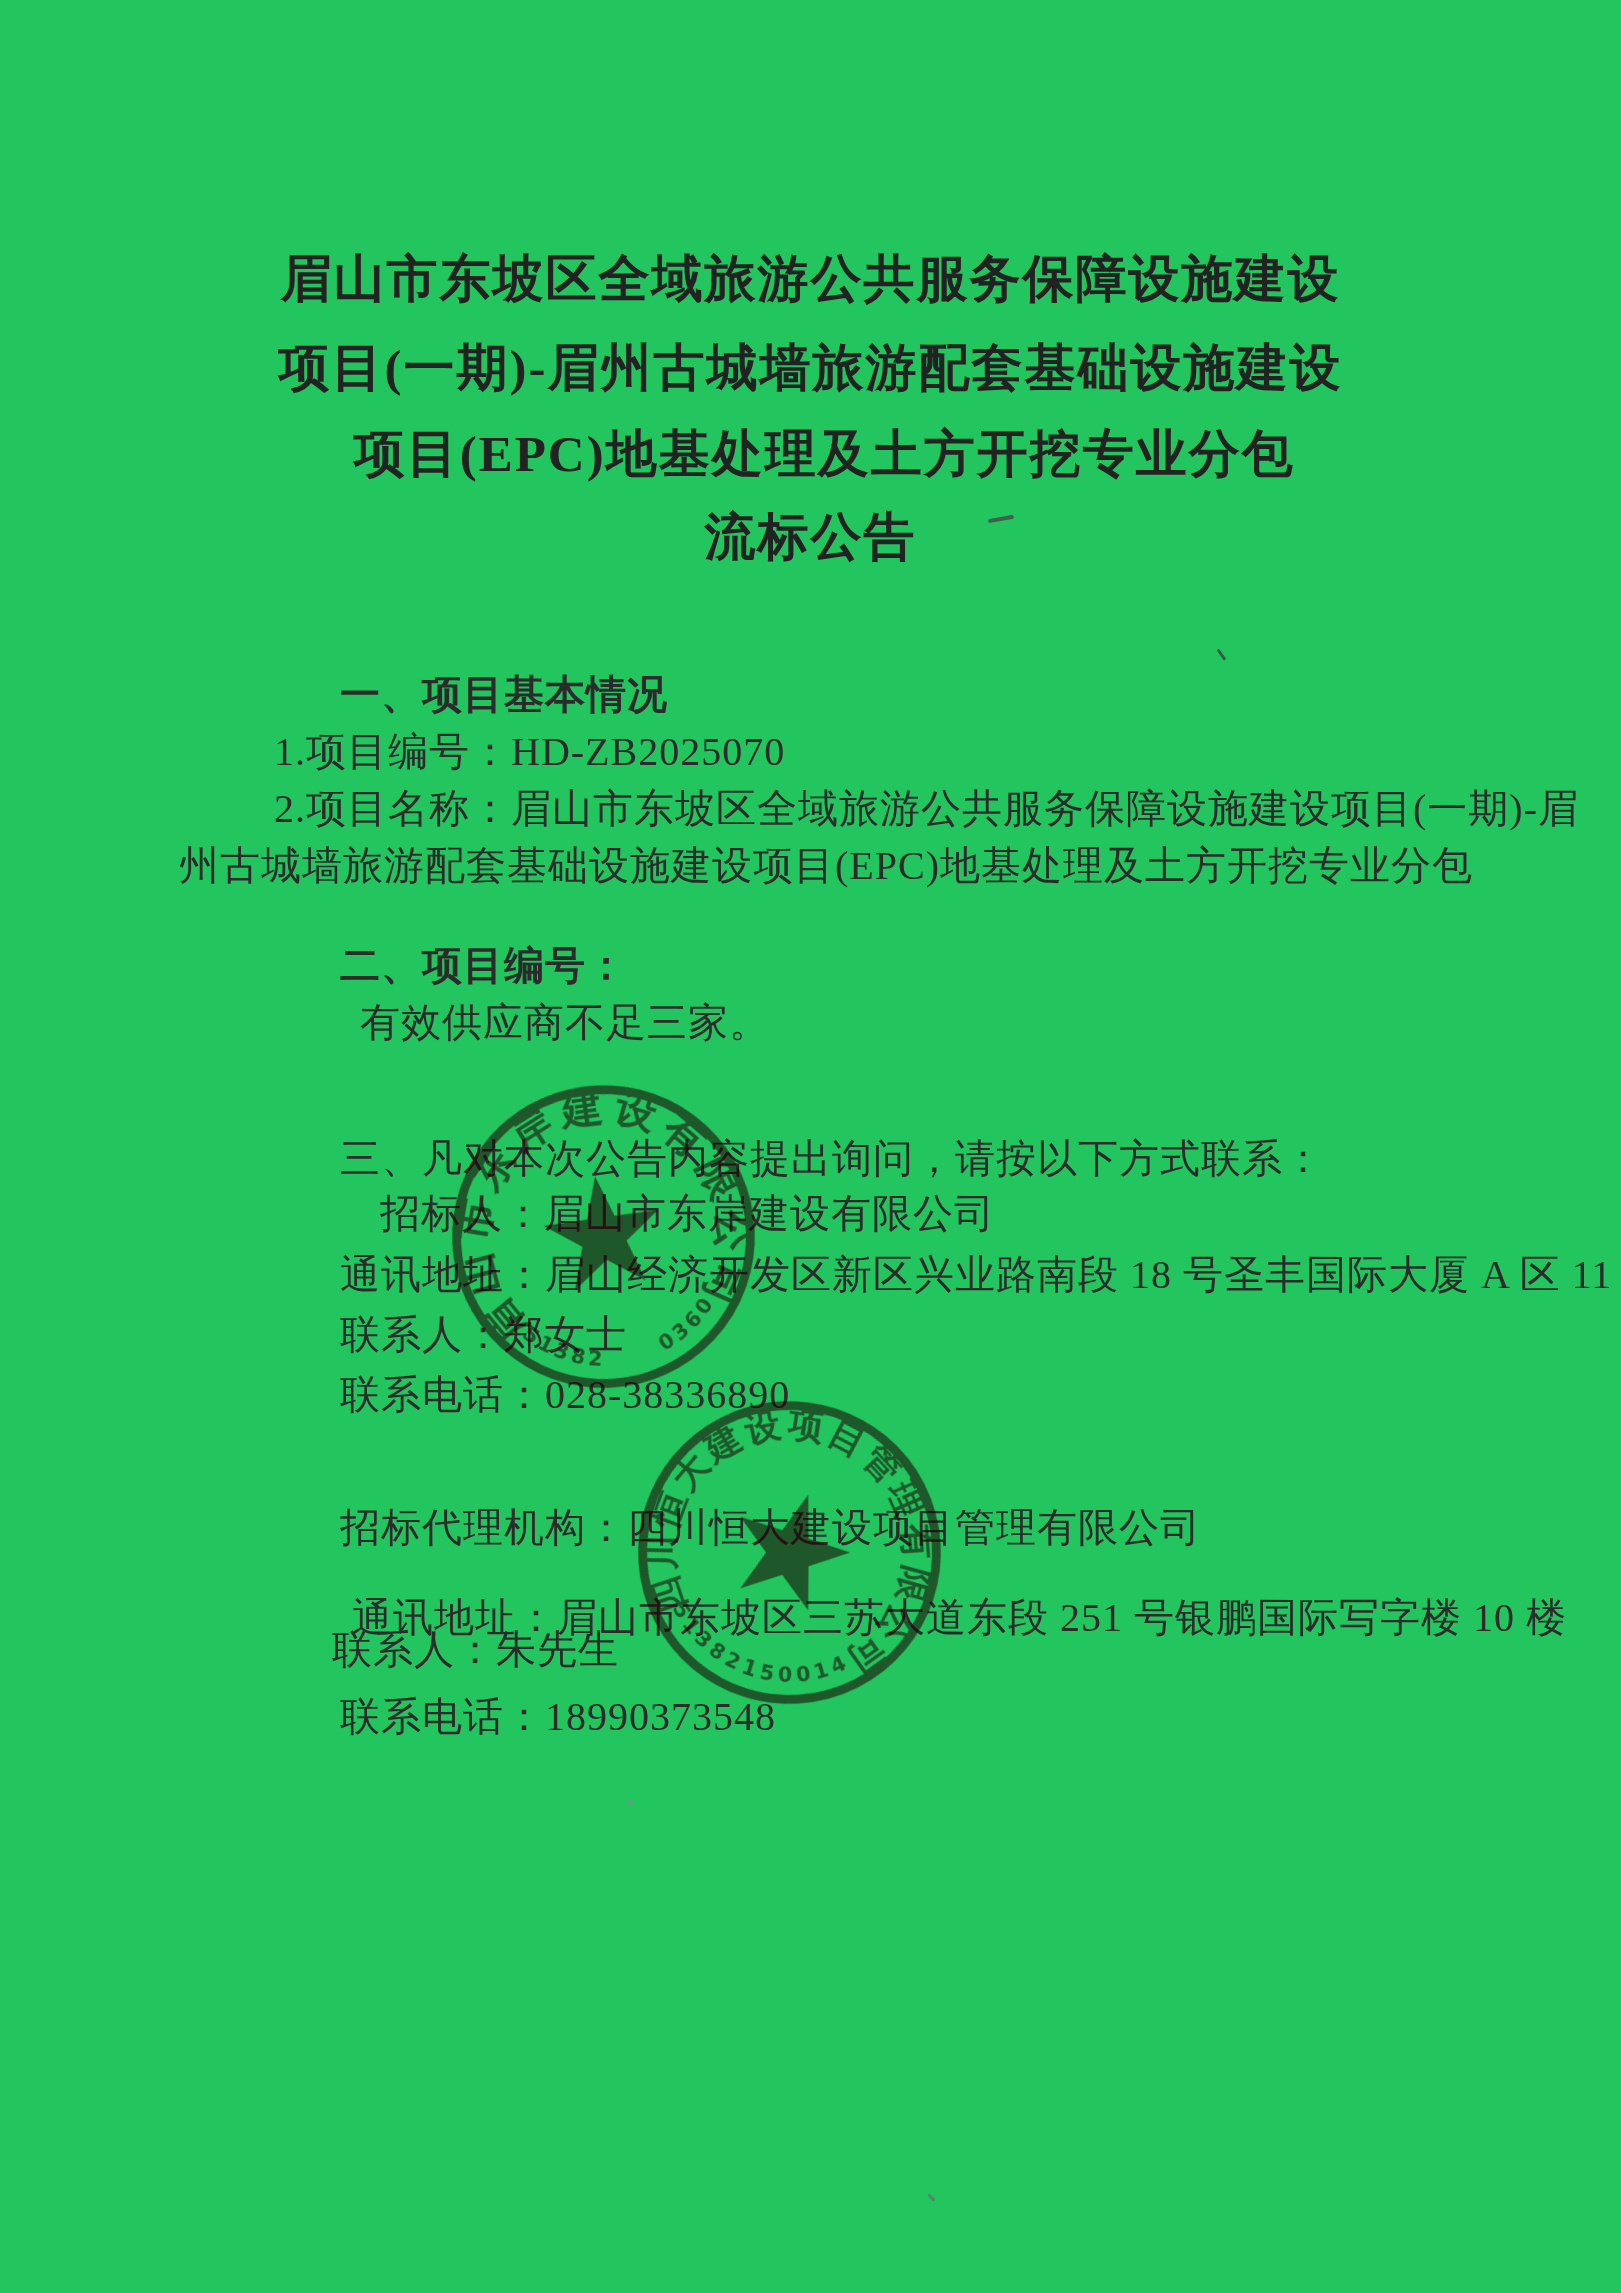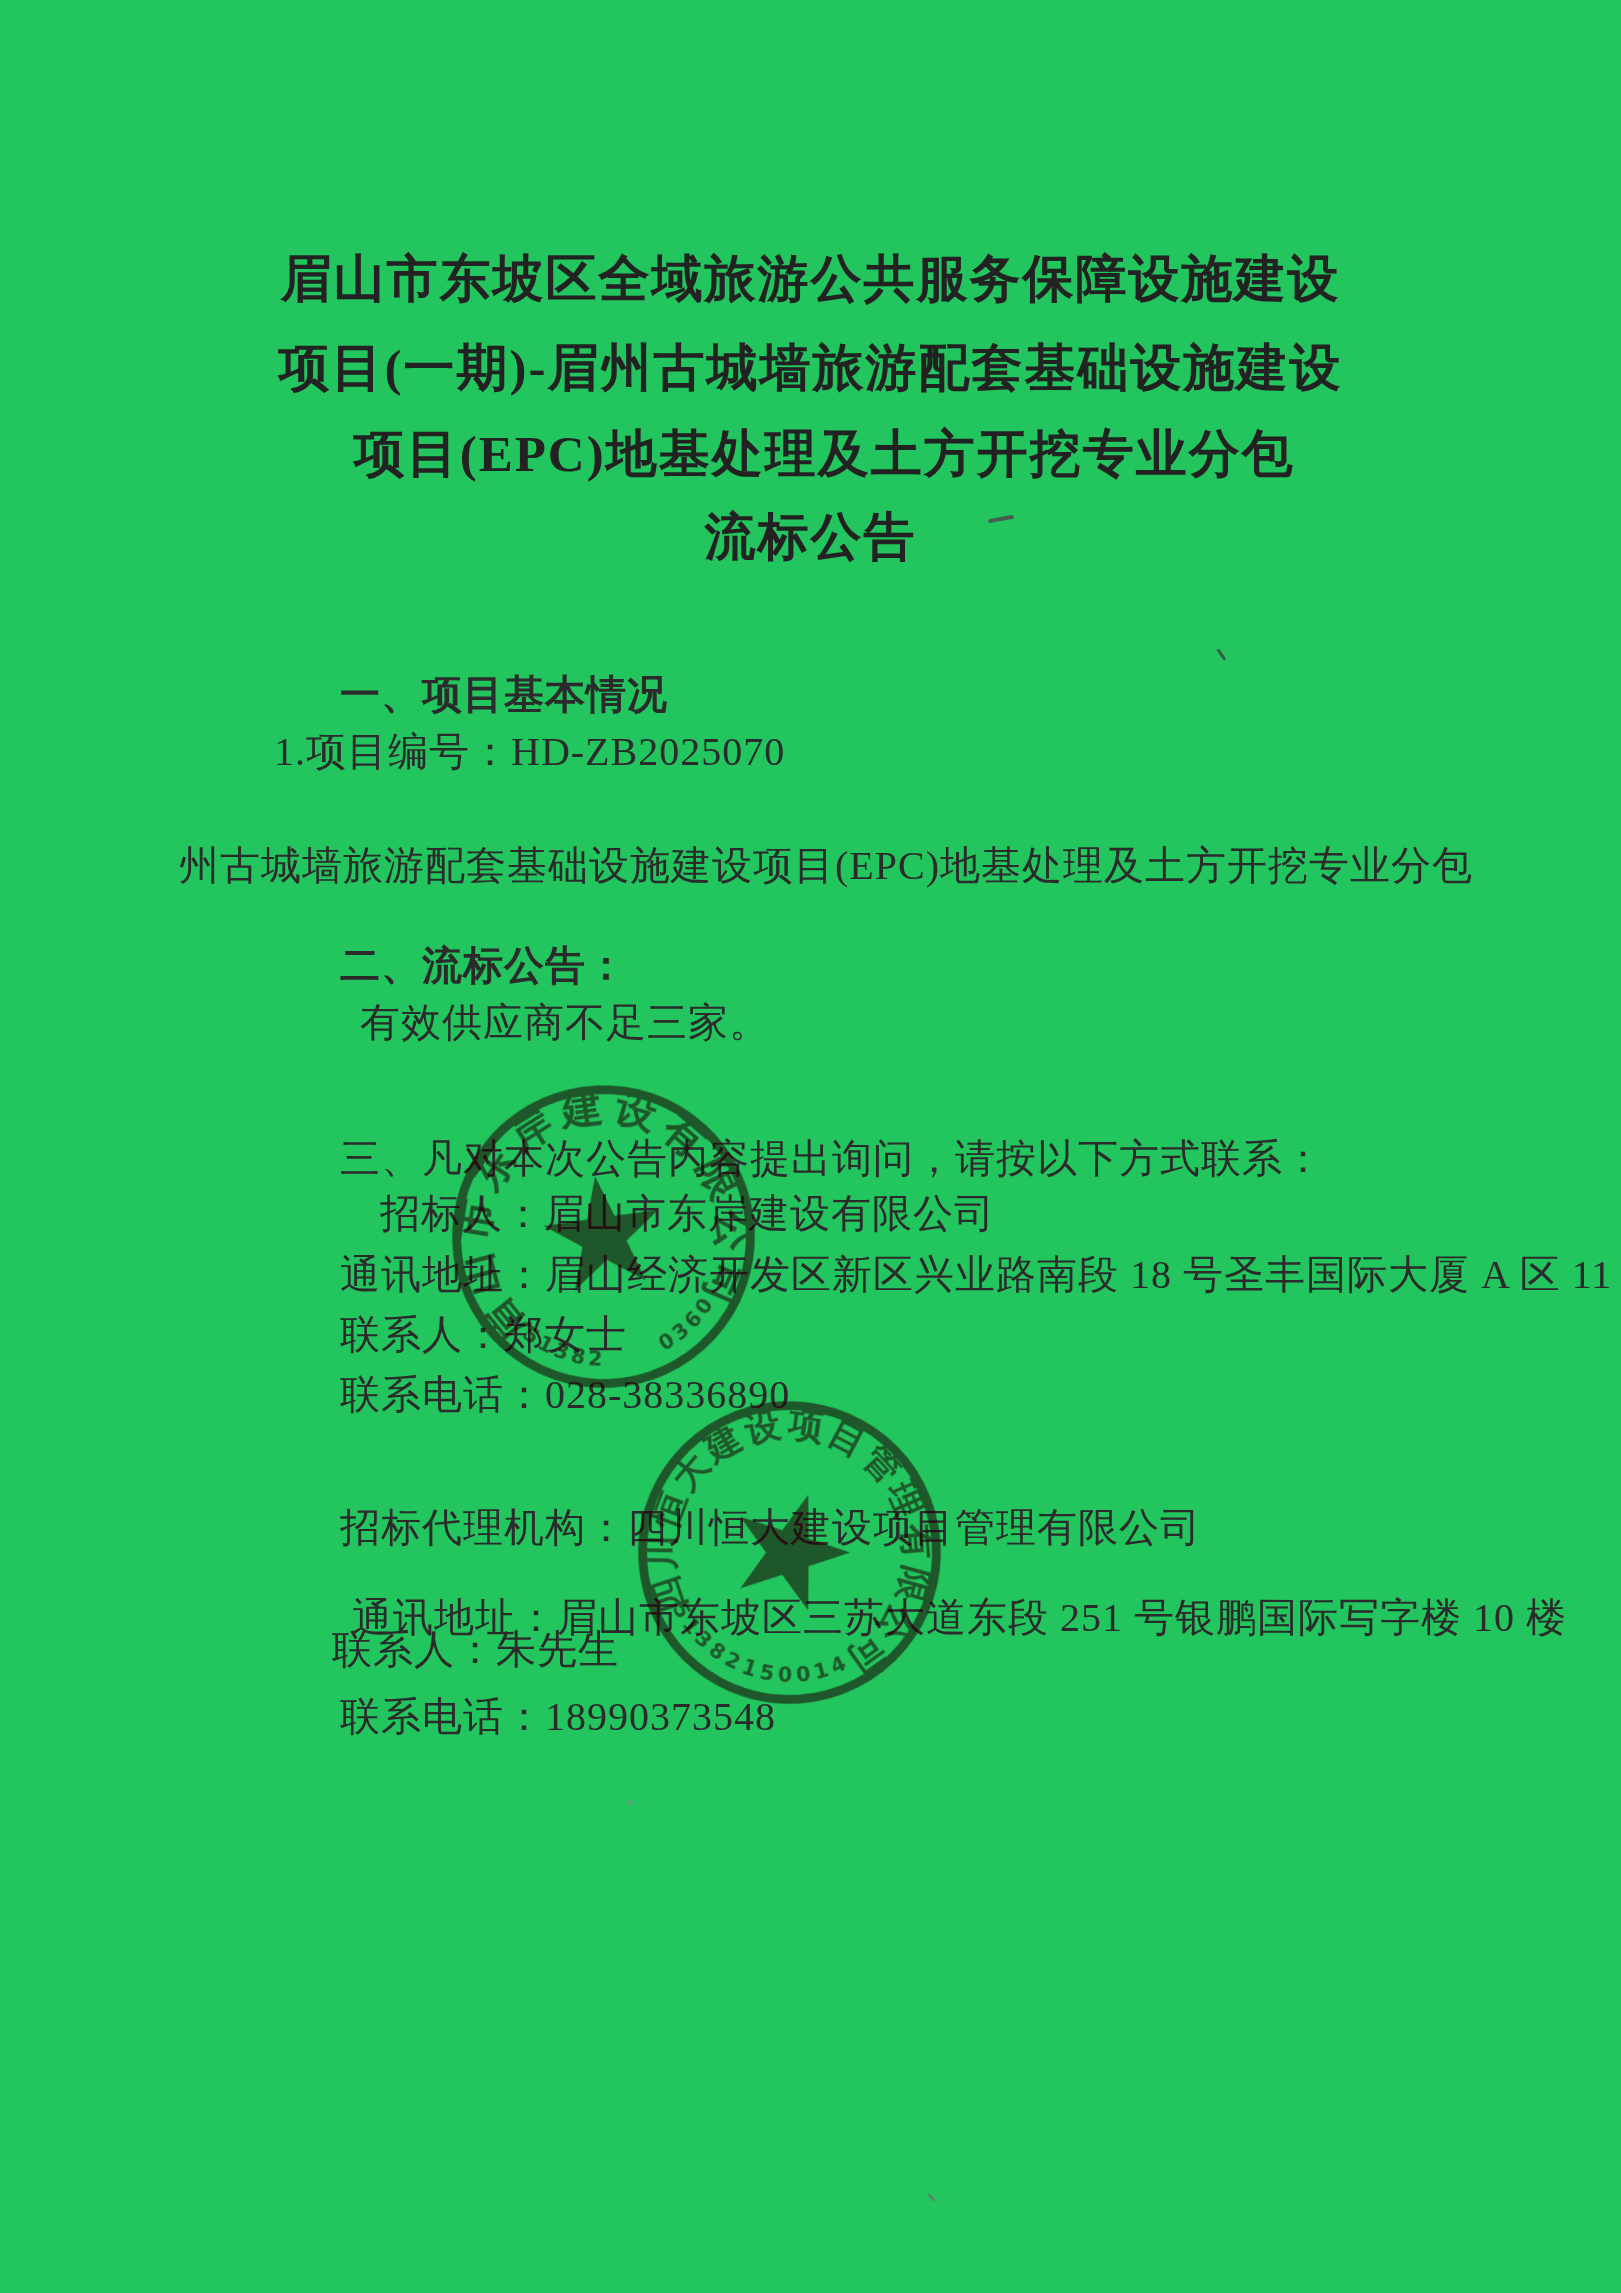--- a/index.html
+++ b/index.html
@@ -57,23 +57,24 @@
 
 <div id="page">
 
   <div class="doc-line title-line" style="top:250px;">眉山市东坡区全域旅游公共服务保障设施建设</div>
   <div class="doc-line title-line" style="top:339px;">项目(一期)-眉州古城墙旅游配套基础设施建设</div>
   <div class="doc-line title-line" style="top:425px; transform:translateX(-50%) translateX(13.7px);">项目(EPC)地基处理及土方开挖专业分包</div>
   <div class="doc-line title-line" style="top:508px;">流标公告</div>
 
   <div class="doc-line bold" style="left:340px; top:672px;">一、项目基本情况</div>
   <div class="doc-line" style="left:274px; top:729px;">1.项目编号：HD-ZB2025070</div>
+  <div class="doc-line" style="left:274px; top:786px;">2.项目名称：眉山市东坡区全域旅游公共服务保障设施建设项目(一期)-眉</div>
   <div class="doc-line" style="left:179px; top:843px;">州古城墙旅游配套基础设施建设项目(EPC)地基处理及土方开挖专业分包</div>
 
-  <div class="doc-line bold" style="left:340px; top:943px;">二、流标公告：</div>
+  <div class="doc-line bold" style="left:340px; top:943px;">二、项目编号：</div>
   <div class="doc-line" style="left:360px; top:1000px;">有效供应商不足三家。</div>
 
   <div class="doc-line" style="left:340px; top:1136px;">三、凡对本次公告内容提出询问，请按以下方式联系：</div>
 
   <div class="doc-line" style="left:340px; top:1191px;margin-left:40px;">招标人：眉山市东岸建设有限公司</div>
   <div class="doc-line" style="left:340px; top:1252px;">通讯地址：眉山经济开发区新区兴业路南段 18 号圣丰国际大厦 A 区 11 楼</div>
   <div class="doc-line" style="left:340px; top:1312px;">联系人：郑女士</div>
   <div class="doc-line" style="left:340px; top:1372px;">联系电话：028-38336890</div>
 
   <div class="doc-line" style="left:340px; top:1505px;">招标代理机构：四川恒大建设项目管理有限公司</div>

